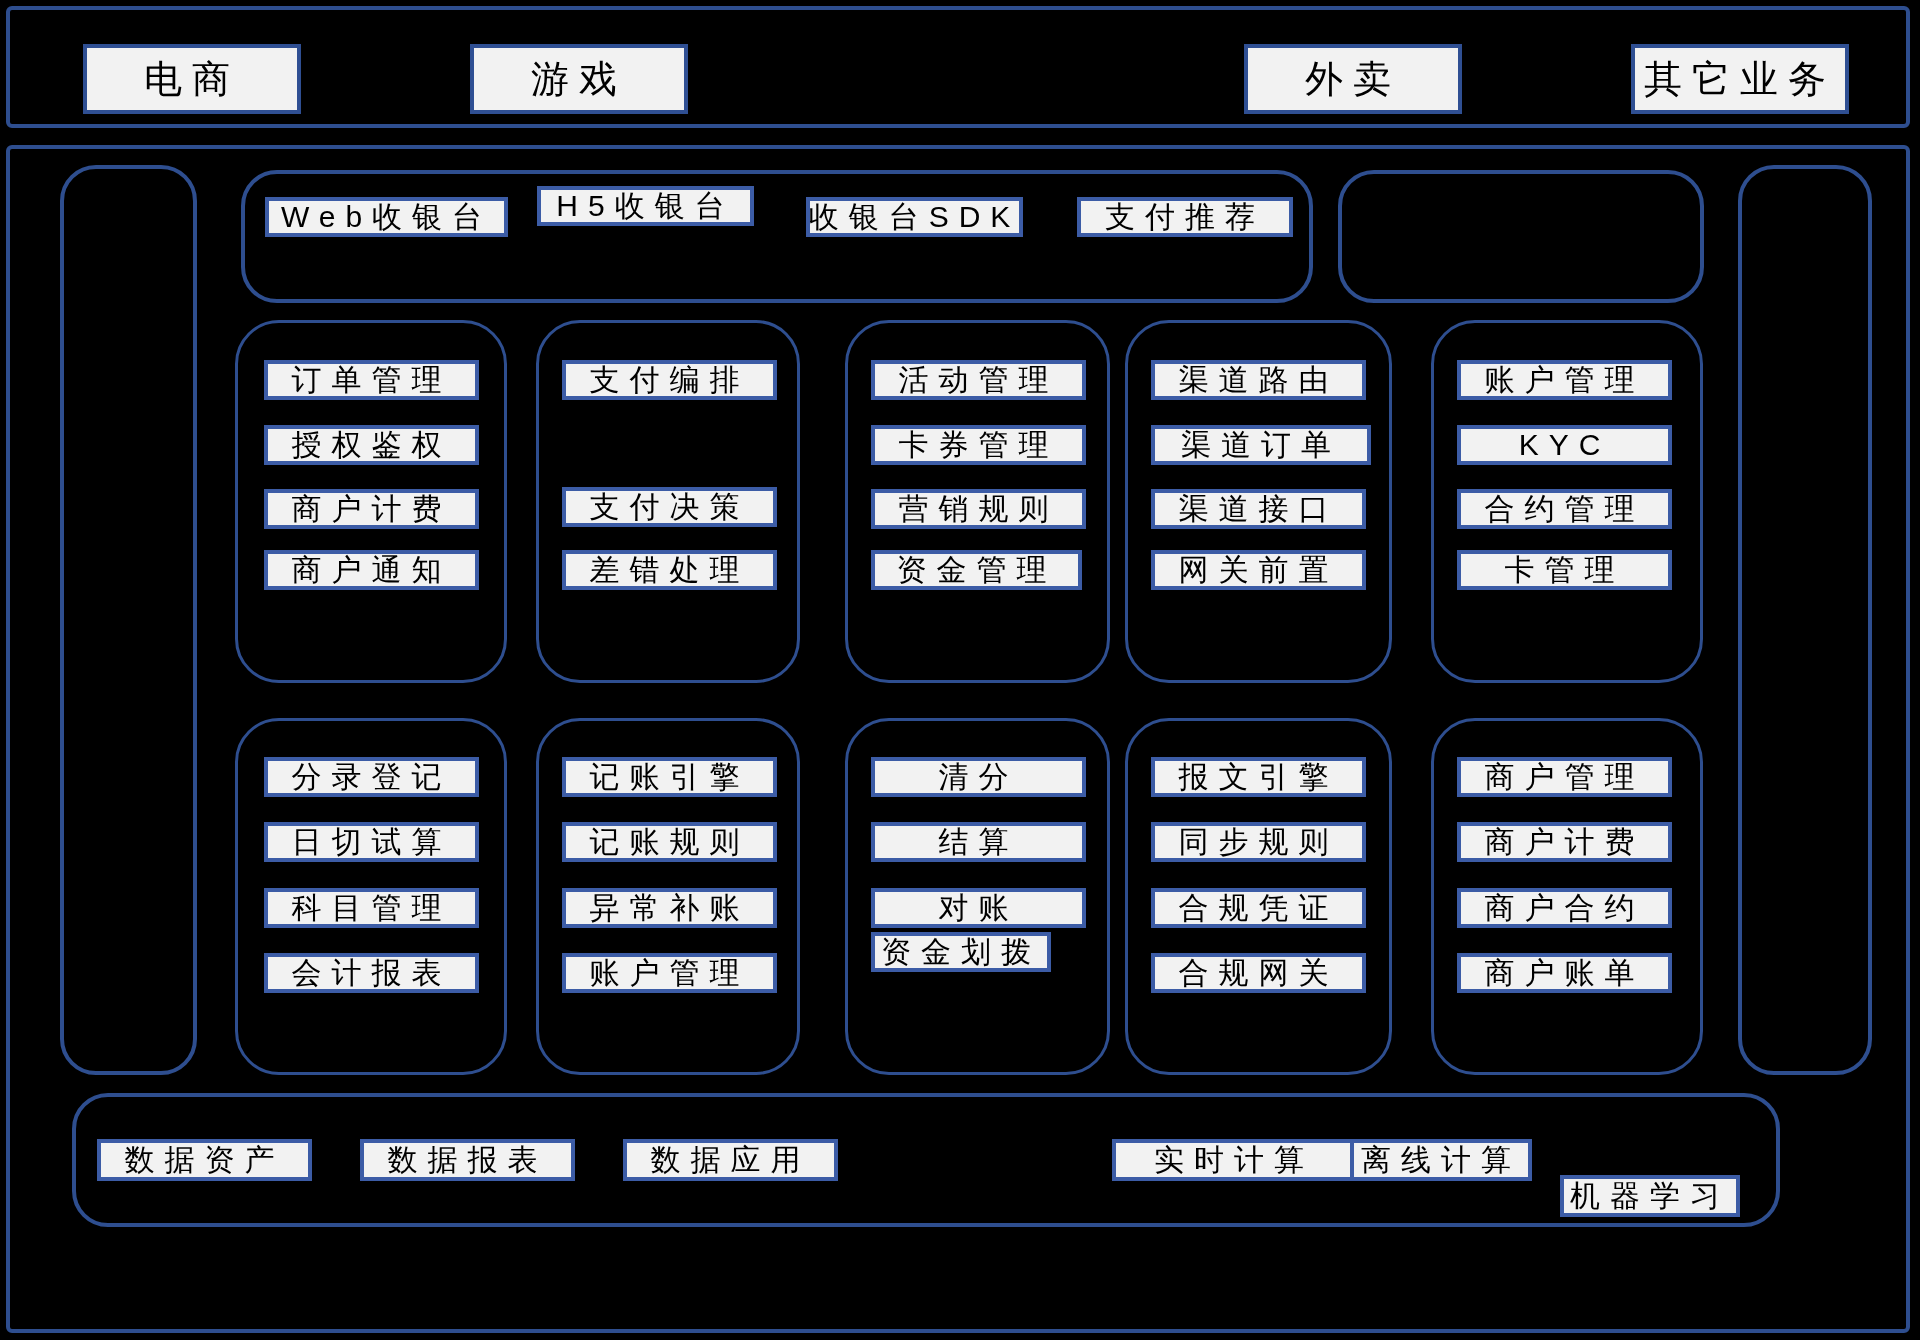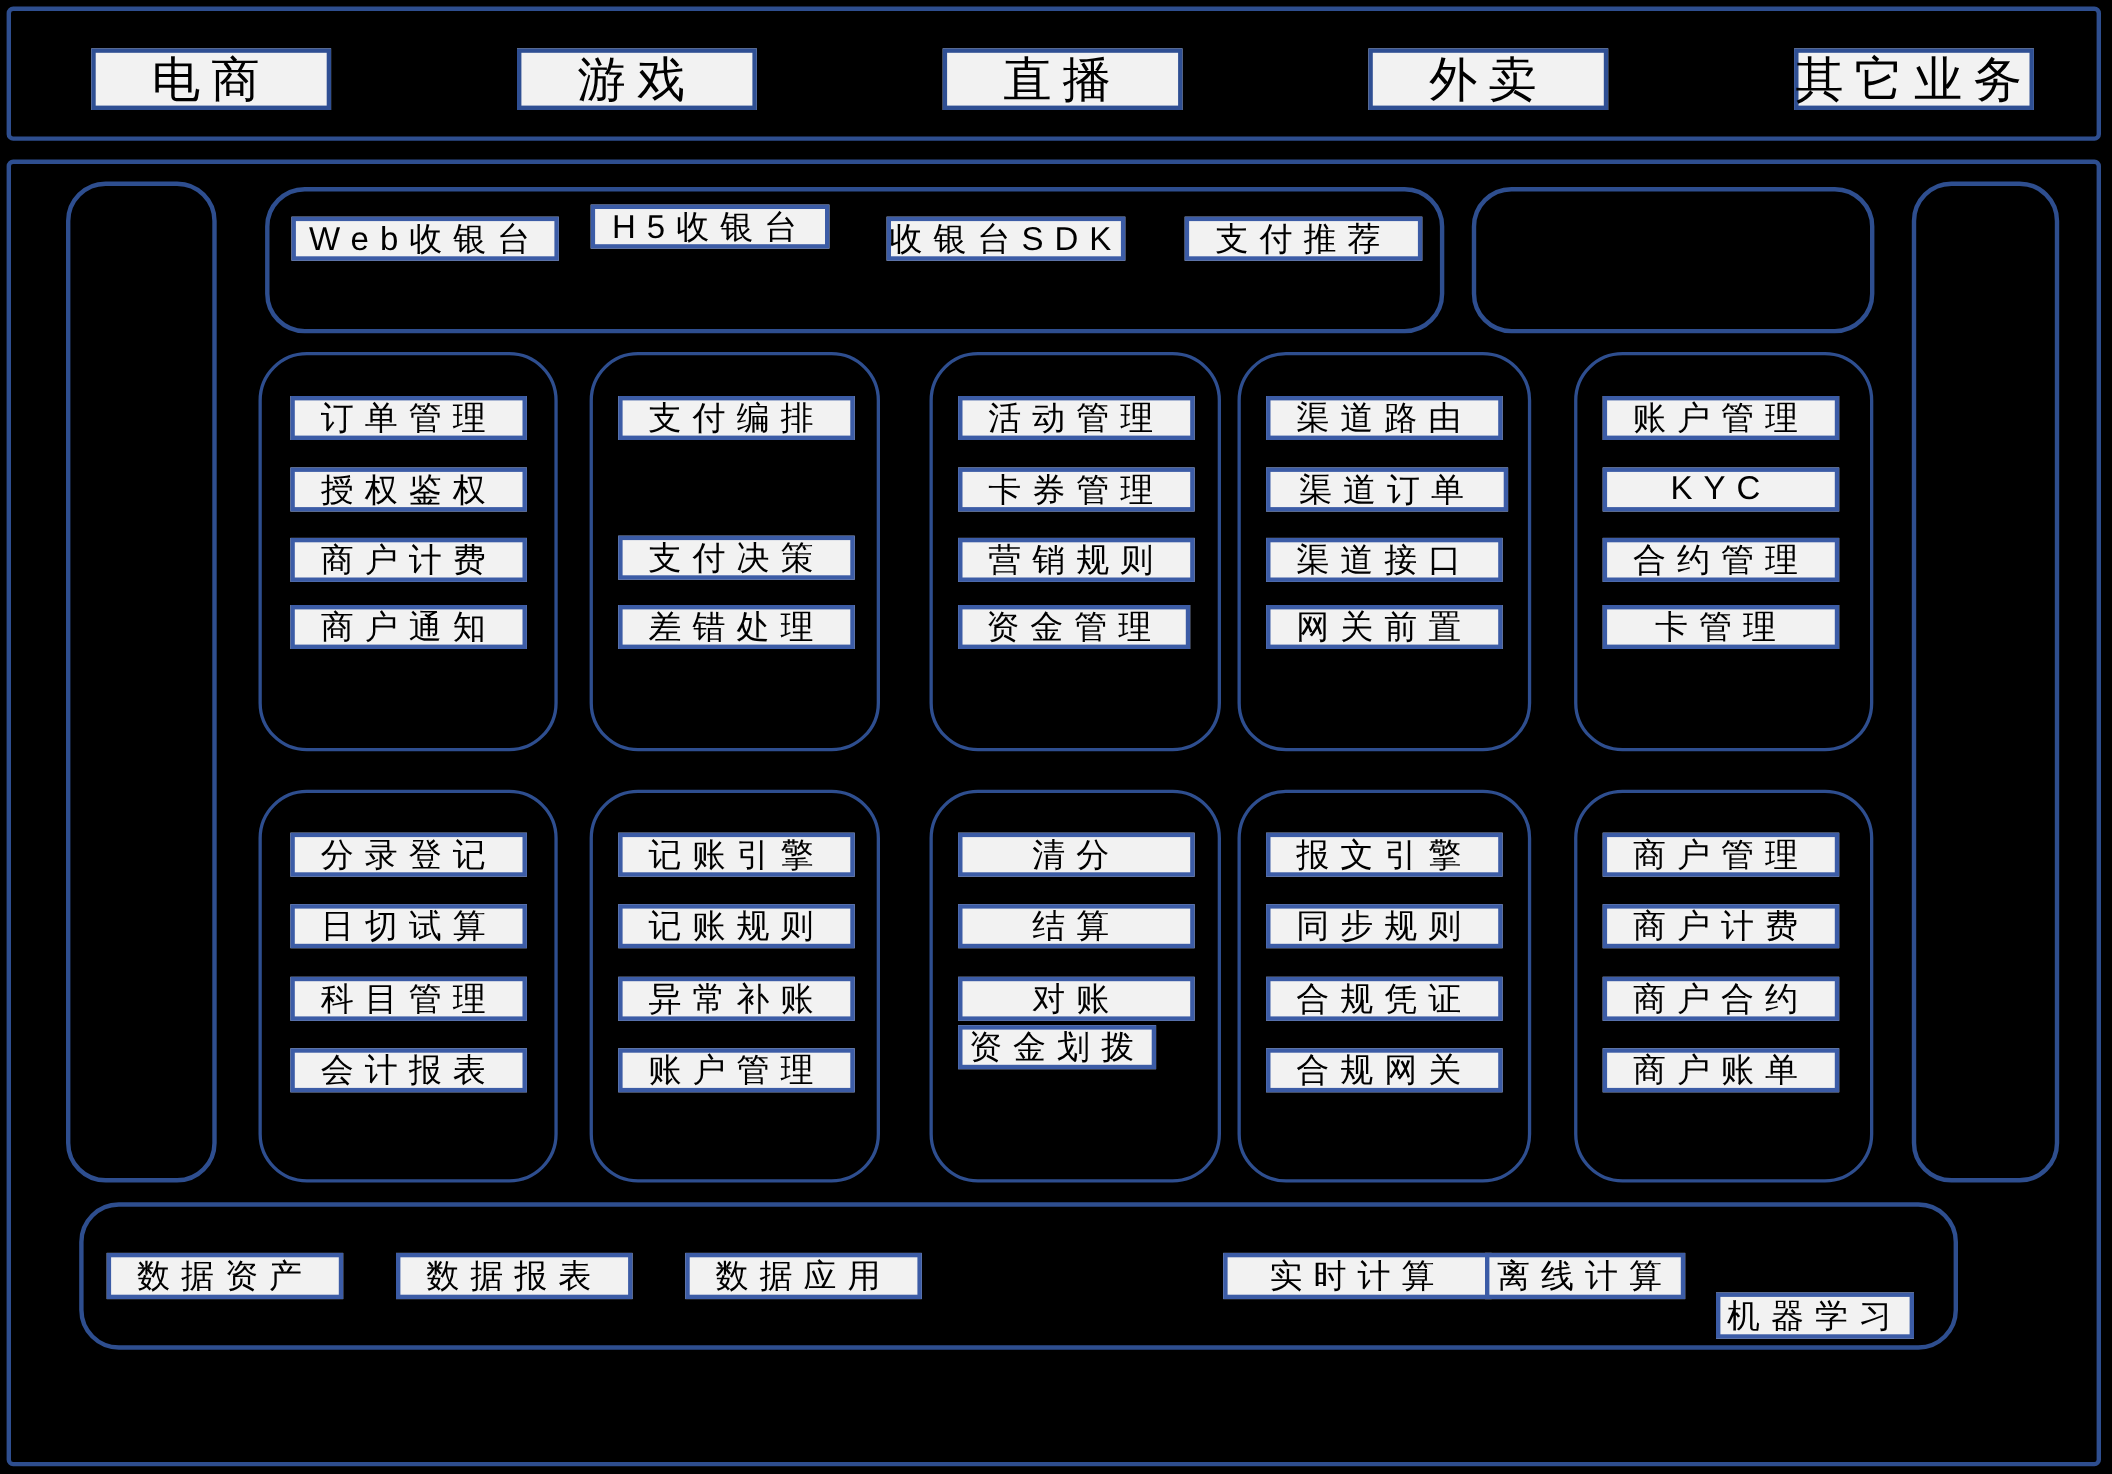--- a/index.html
+++ b/index.html
@@ -27,35 +27,34 @@
     justify-content: center;
     background: #f2f2f2;
     border: 4px solid #3c5ca6;
     color: #000;
     font-size: 30px;
     letter-spacing: 10px;
     white-space: nowrap;
     height: 40px;
   }
   .wbox.top {
-    font-size: 44px;
-    height: 56px;
+    font-size: 38px;
+    height: 70px;
     border-color: #2f4f93;
   }
   .wbox.data { height: 42px; }
 </style>
 </head>
 <body>
 
 <div class="stage">
 
   <div class="panel sq" style="left:6px; top:6px; width:1904px; height:122px;"></div>
   <div class="wbox top" style="left:83px; top:44px; width:218px;">电商</div>
   <div class="wbox top" style="left:470px; top:44px; width:218px;">游戏</div>
-  <div class="wbox top" style="left:857px; top:44px; width:218px;">直播</div>
   <div class="wbox top" style="left:1244px; top:44px; width:218px;">外卖</div>
   <div class="wbox top" style="left:1631px; top:44px; width:218px;">其它业务</div>
 
   <div class="panel sq" style="left:6px; top:145px; width:1904px; height:1188px;"></div>
 
   <div class="panel" style="left:60px; top:165px; width:137px; height:910px;"></div>
   <div class="panel" style="left:1738px; top:165px; width:134px; height:910px;"></div>
 
   <div class="panel" style="left:241px; top:170px; width:1072px; height:133px;"></div>
   <div class="panel" style="left:1338px; top:170px; width:366px; height:133px;"></div>

